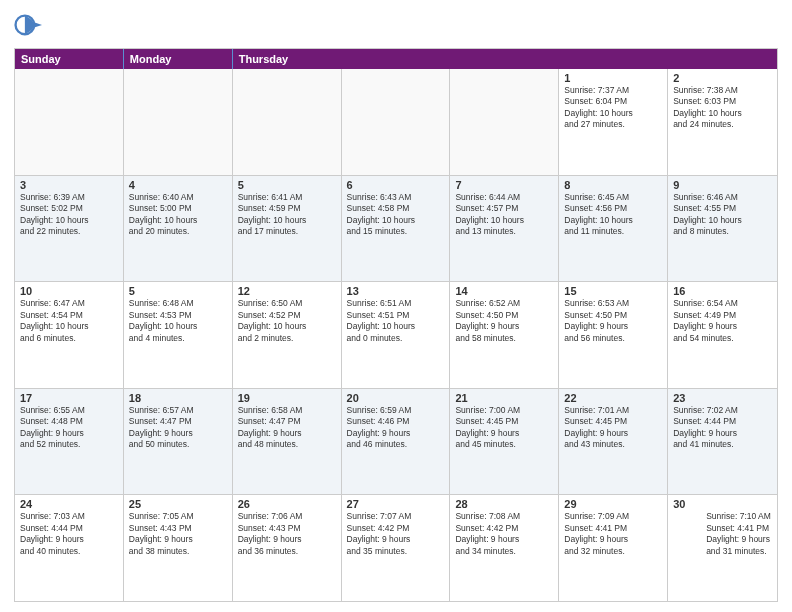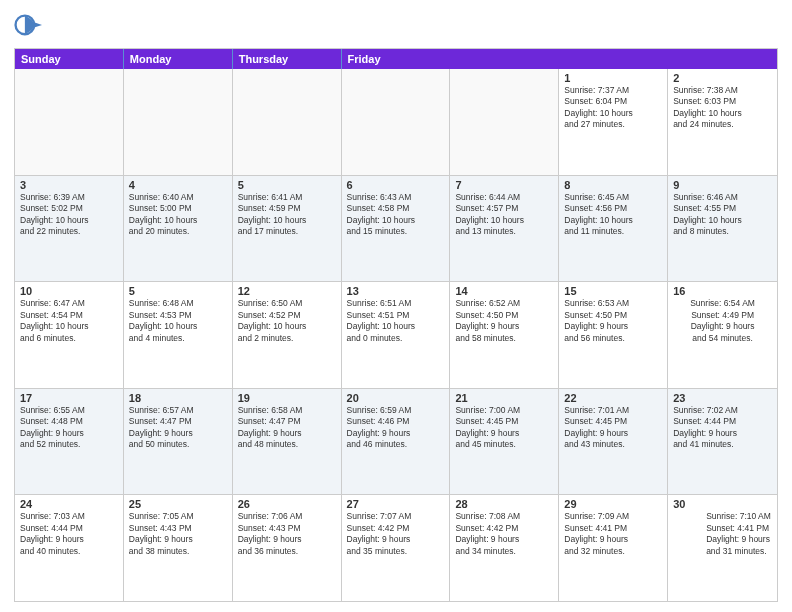--- a/index.html
+++ b/index.html
@@ -58,21 +58,21 @@
     }
     .calendar {
       flex: 1;
       display: flex;
       flex-direction: column;
       border: 1px solid #ccc;
     }
     .day-headers {
       display: grid;
       grid-template-columns: repeat(7, 1fr);
-      background: #6d28d9;
+      background: #701a75;
     }
     .day-header {
       color: #fff;
       font-size: 11px;
       font-weight: bold;
       padding: 4px 6px;
       text-align: left;
       border-right: 1px solid #5a8fd1;
     }
     .day-header:last-child { border-right: none; }
@@ -131,21 +131,20 @@
       <div class="month-title"></div>
       <div class="location"></div>
     </div>
   </div>
 
   <div class="calendar">
     <div class="day-headers">
     <div class="day-header">Sunday</div>
         <div class="day-header">Monday</div>
         <div class="day-header">Thursday</div>
-        <div class="day-header">Friday</div>
       </div>
     <div class="calendar-body">
     <div class="week-row">
           <div class="day-cell empty"></div>
           <div class="day-cell empty"></div>
           <div class="day-cell empty"></div>
           <div class="day-cell empty"></div>
           <div class="day-cell empty"></div>
           <div class="day-cell">
             <div class="day-number">1</div>
@@ -251,21 +250,21 @@
           </div>
           <div class="day-cell">
             <div class="day-number">15</div>
             <div class="day-info" style="white-space: pre-line;">Sunrise: 6:53 AM
 Sunset: 4:50 PM
 Daylight: 9 hours
 and 56 minutes.</div>
           </div>
           <div class="day-cell">
             <div class="day-number">16</div>
-            <div class="day-info" style="white-space: pre-line; text-align: center;">Sunrise: 6:54 AM
+            <div class="day-info" style="white-space: pre-line;">Sunrise: 6:54 AM
 Sunset: 4:49 PM
 Daylight: 9 hours
 and 54 minutes.</div>
           </div>
         </div>
         <div class="week-row">
           <div class="day-cell alt-row">
             <div class="day-number">17</div>
             <div class="day-info" style="white-space: pre-line;">Sunrise: 6:55 AM
 Sunset: 4:48 PM

